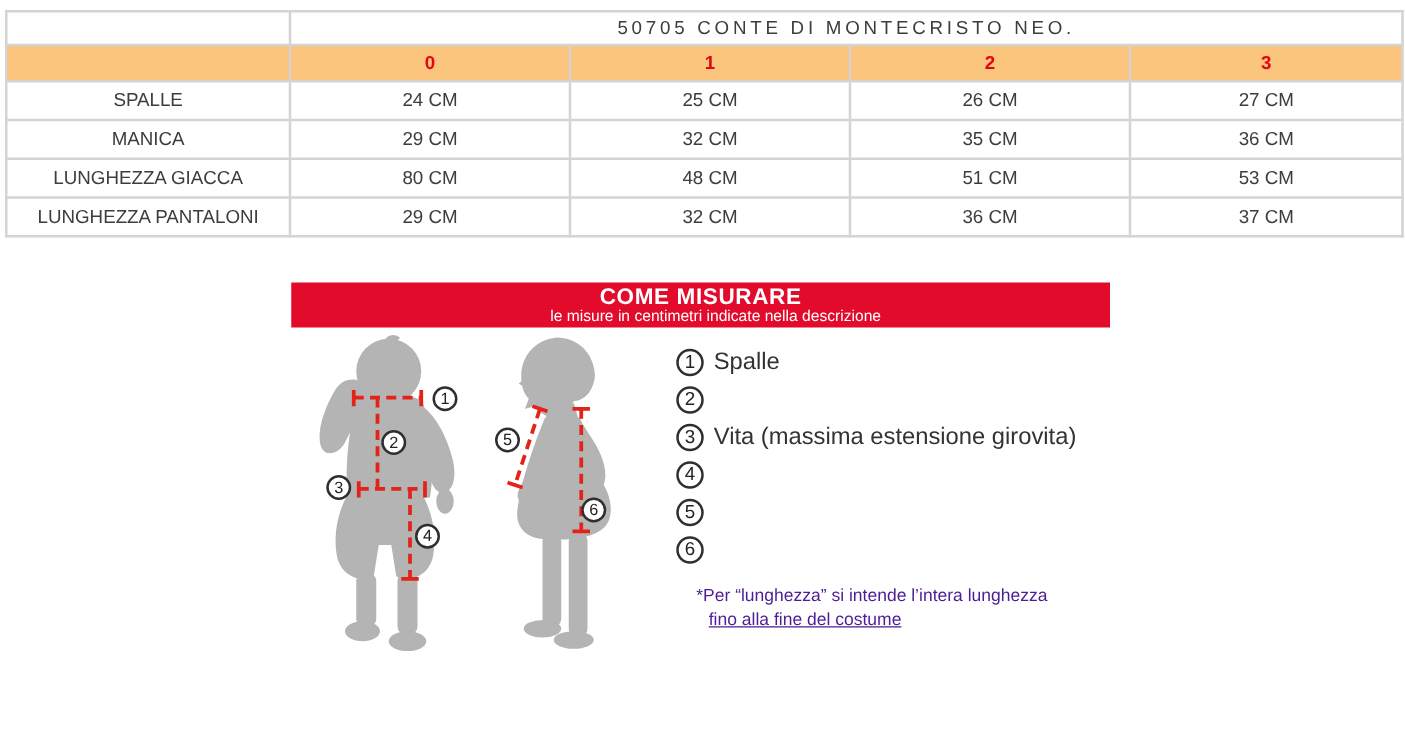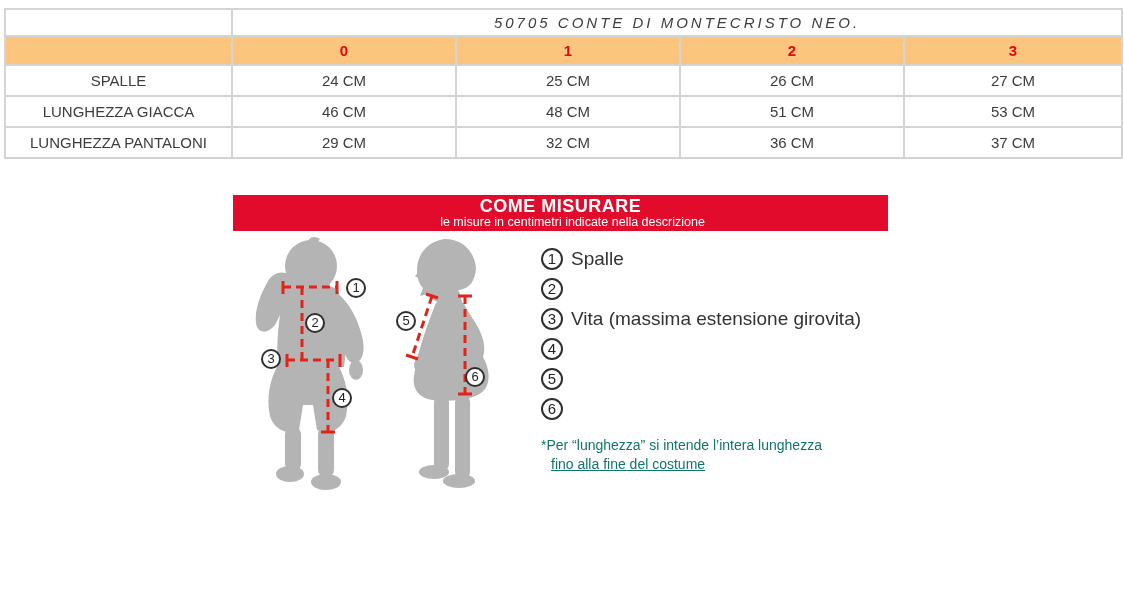--- a/index.html
+++ b/index.html
@@ -31,21 +31,20 @@
     border:2px solid var(--border-gray,#d4d4d4);
     text-align:center;
     vertical-align:middle;
     font-size:15px;
     padding:4px 6px;
     height:30px;
     color:var(--text-dark,#3d3d3d);
   }
   .size-table tr.title-row td{
     height:20px;
-    font-style:italic;
   }
   .title-cell{
     color:var(--title-orange,#f6ba74);
     font-size:16.5px;
     letter-spacing:3px;
   }
   .size-table tr.sizes-row td{
     background:var(--header-orange-bg,#fbc57d);
     color:var(--accent-red,#e30613);
     font-weight:bold;
@@ -127,22 +126,23 @@
     color:#222;
     margin-right:8px;
   }
   .legend-label{
     font-size:19px;
     color:#333333;
   }
   .footnote{
     margin-top:16px;
     font-size:14px;
-    color:#0f766e;
+    color:#4c1d95;
     line-height:1.35;
+    margin-left:16px;
   }
   .footnote .line2{padding-left:10px;text-decoration:underline;}
 </style>
 </head>
 <body>
 
 <table class="size-table">
   <colgroup>
     <col style="width:227px">
       <col style="width:224px">
@@ -163,22 +163,29 @@
     <td>3</td>
   </tr>
   <tr class="data-row">
     <td>SPALLE</td>
     <td>24 CM</td>
     <td>25 CM</td>
     <td>26 CM</td>
     <td>27 CM</td>
   </tr>
   <tr class="data-row">
+    <td>MANICA</td>
+    <td>29 CM</td>
+    <td>32 CM</td>
+    <td>35 CM</td>
+    <td>36 CM</td>
+  </tr>
+  <tr class="data-row">
     <td>LUNGHEZZA GIACCA</td>
-    <td>46 CM</td>
+    <td>80 CM</td>
     <td>48 CM</td>
     <td>51 CM</td>
     <td>53 CM</td>
   </tr>
   <tr class="data-row">
     <td>LUNGHEZZA PANTALONI</td>
     <td>29 CM</td>
     <td>32 CM</td>
     <td>36 CM</td>
     <td>37 CM</td>

